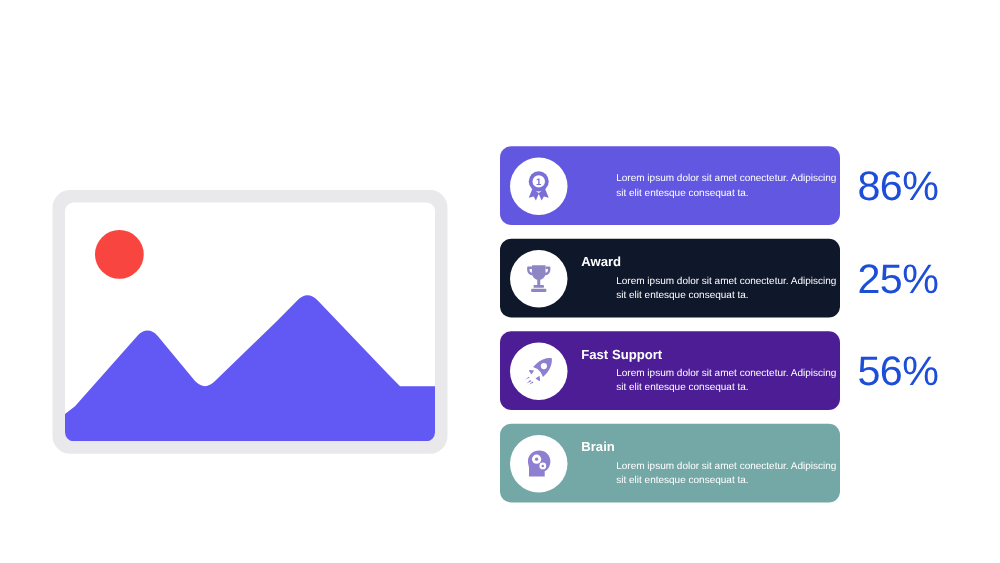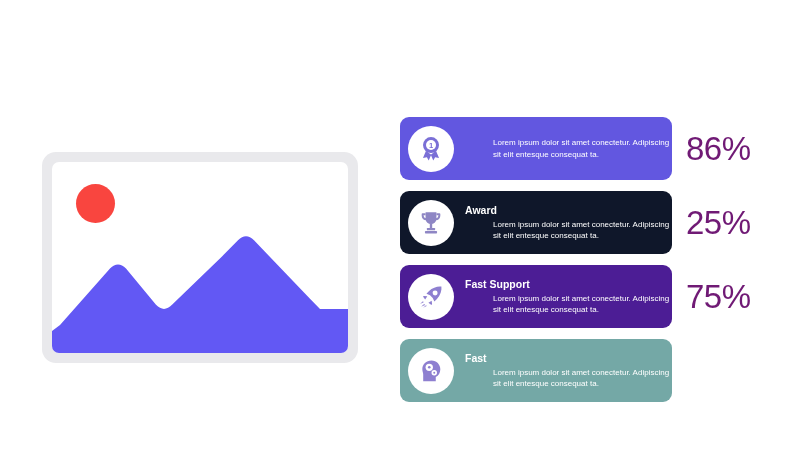--- a/index.html
+++ b/index.html
@@ -112,21 +112,21 @@
     white-space: nowrap;
     padding-left: 28px;
   }
   .percent-value {
     position: absolute;
     left: 286px;
     top: 0;
     height: 63px;
     display: flex;
     align-items: center;
-    color: #701a75;
+    color: #1d4ed8;
     font-size: 33px;
     font-weight: 300;
     letter-spacing: -0.5px;
     white-space: nowrap;
   }
 </style>
 </head>
 <body>
 
 <div id="image-placeholder">
@@ -198,35 +198,35 @@
             <path d="M4.8 22.0 C6.0 21.2 7.1 20.7 8.1 20.4 L7.4 19.6 C6.5 20.3 5.6 21.1 4.8 22.0 Z"></path>
           </g>
         </svg>
       </div>
       <div class="bar-text">
         <div class="bar-title">Fast Support</div>
         <div class="bar-desc">Lorem ipsum dolor sit amet conectetur. Adipiscing</div>
         <div class="bar-desc">sit elit entesque consequat ta.</div>
       </div>
     </div>
-    <div class="percent-value">75%</div>
+    <div class="percent-value">56%</div>
   </div>
 
   <div class="info-row">
     <div class="info-bar" style="background:#74a8a6">
       <div class="icon-circle">
         <svg viewBox="0 0 24 24">
           <path d="M12.4 2.2 C7.6 2.2 4.0 5.6 4.0 10.2 C4.0 12.4 4.8 13.8 4.8 15.2 L4.8 21.4 L16.4 21.4 L16.4 17.6 C19.0 16.4 20.6 13.6 20.6 10.4 C20.6 5.8 17.2 2.2 12.4 2.2 Z" fill="#8e7fd0"></path>
           <circle cx="10.4" cy="8.6" r="3.4" fill="#ffffff"></circle>
           <circle cx="10.4" cy="8.6" r="1.2" fill="#8e7fd0"></circle>
           <circle cx="15.0" cy="13.6" r="2.5" fill="#ffffff"></circle>
           <circle cx="15.0" cy="13.6" r="0.9" fill="#8e7fd0"></circle>
         </svg>
       </div>
       <div class="bar-text">
-        <div class="bar-title">Fast</div>
+        <div class="bar-title">Brain</div>
         <div class="bar-desc">Lorem ipsum dolor sit amet conectetur. Adipiscing</div>
         <div class="bar-desc">sit elit entesque consequat ta.</div>
       </div>
     </div>
   </div>
 
 </div>
 
 </body></html>

